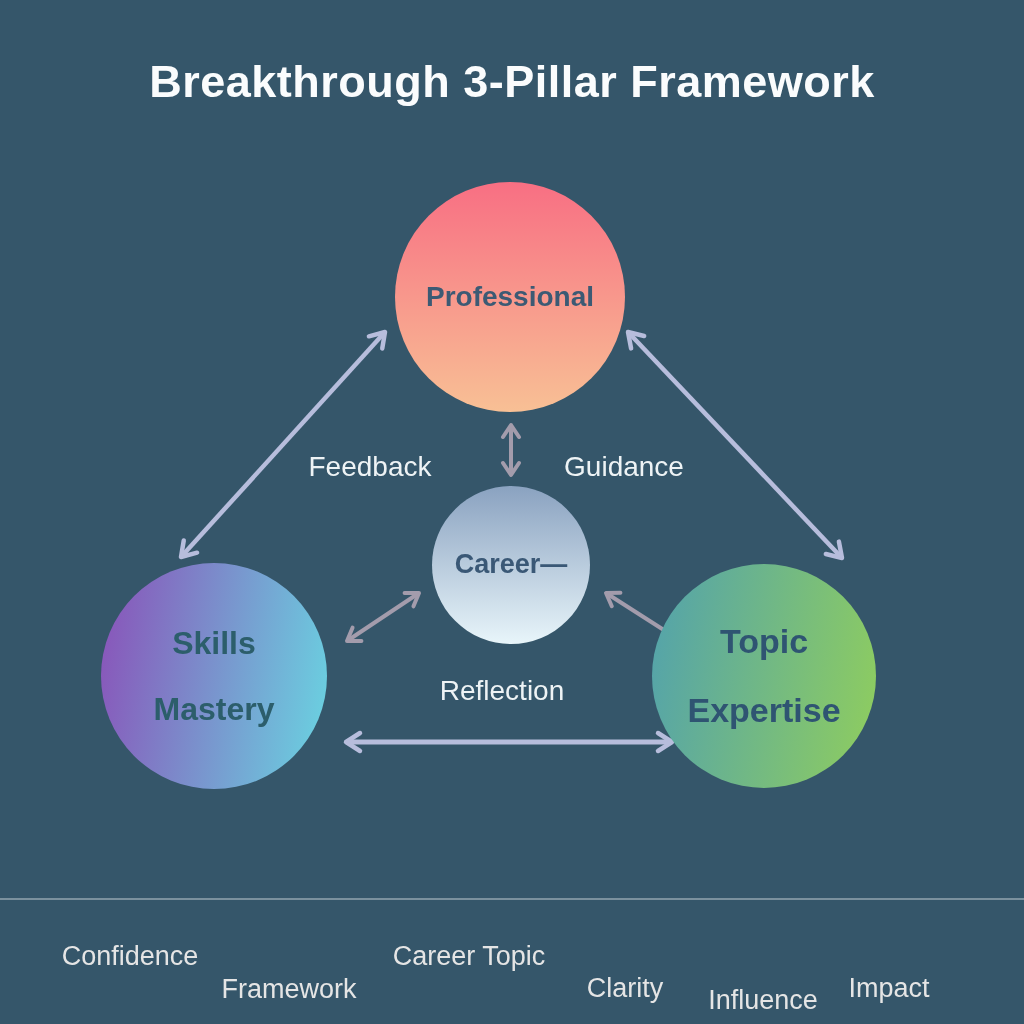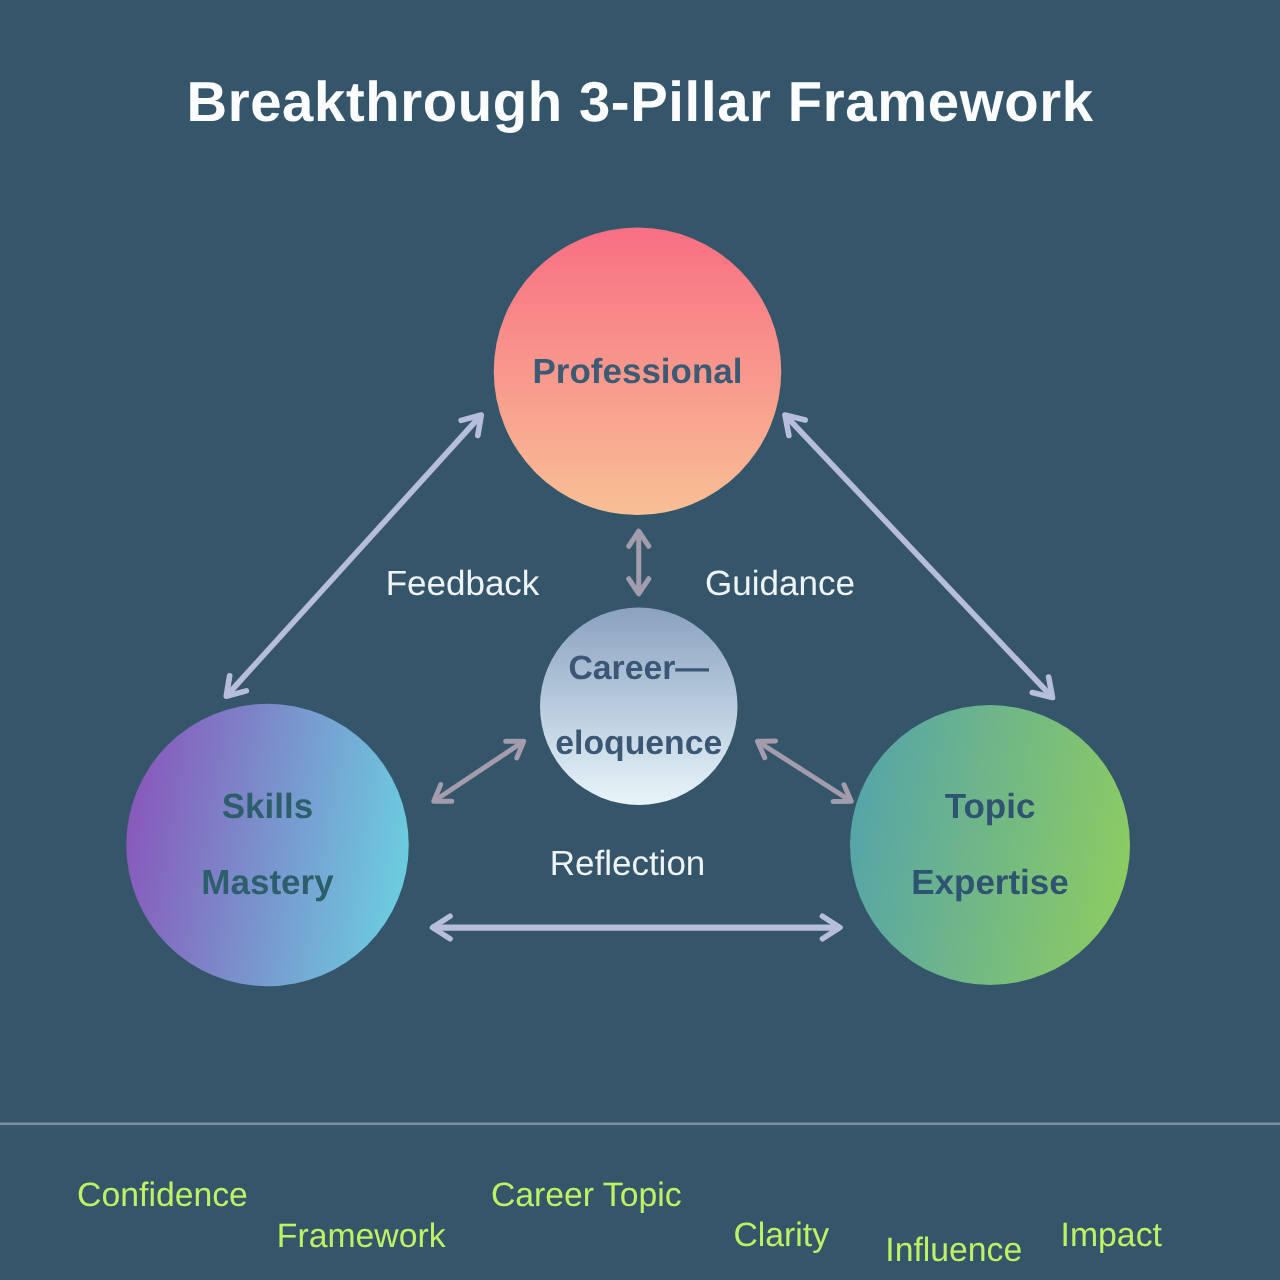--- a/index.html
+++ b/index.html
@@ -18,36 +18,36 @@
     text-align:center;font-weight:bold;line-height:1.32;gap:24px;
   }
   .c-top{left:395px;top:182px;width:230px;height:230px;
     background:linear-gradient(180deg,#f86f83 0%,#f8c095 100%);
     color:#3c5a74;font-size:28px}
   .c-center{left:432px;top:486px;width:158px;height:158px;
     background:linear-gradient(180deg,#8aa2c0 0%,#e8f5fa 100%);
     color:#3a5876;font-size:27px}
   .c-left{left:101px;top:563px;width:226px;height:226px;
     background:linear-gradient(100deg,#8a50b8 0%,#69d6e2 100%);
-    color:#2c5e6b;font-size:28px}
-  .c-right{left:680px;top:564px;width:224px;height:224px;
+    color:#2c5e6b;font-size:32px}
+  .c-right{left:652px;top:564px;width:224px;height:224px;
     background:linear-gradient(100deg,#52a2ad 0%,#90ce5d 100%);
-    color:#2f5472;font-size:28px}
+    color:#2f5472;font-size:34px}
   .arrows{position:absolute;left:0;top:0;pointer-events:none}
   .edge-label{
     position:absolute;transform:translate(-50%,-50%);
     color:#eef3f5;font-size:28px;white-space:nowrap;
   }
   .lbl-feedback{left:370px;top:467px}
   .lbl-guidance{left:624px;top:467px}
   .lbl-reflection{left:502px;top:691px}
   .divider{position:absolute;left:0;top:898px;width:1024px;height:2px;
     background:rgba(255,255,255,0.35)}
   .kw{position:absolute;transform:translate(-50%,-50%);
-    color:#bef264;font-size:27px;white-space:nowrap}
+    color:#e5e5e5;font-size:27px;white-space:nowrap}
   .kw-0{left:130px;top:956px}
   .kw-1{left:289px;top:989px}
   .kw-2{left:469px;top:956px}
   .kw-3{left:625px;top:988px}
   .kw-4{left:763px;top:1000px}
   .kw-5{left:889px;top:988px}
 </style>
 </head>
 <body>
 
@@ -80,21 +80,20 @@
   <span>Mastery</span>
 </div>
 
 <div class="circle c-right">
   <span>Topic</span>
   <span>Expertise</span>
 </div>
 
 <div class="circle c-center">
   <span>Career—</span>
-  <span>eloquence</span>
 </div>
 
 <div class="edge-label lbl-feedback">Feedback</div>
 <div class="edge-label lbl-guidance">Guidance</div>
 <div class="edge-label lbl-reflection">Reflection</div>
 
 <div class="divider"></div>
 <span class="kw kw-0">Confidence</span>
 <span class="kw kw-1">Framework</span>
 <span class="kw kw-2">Career Topic</span>

